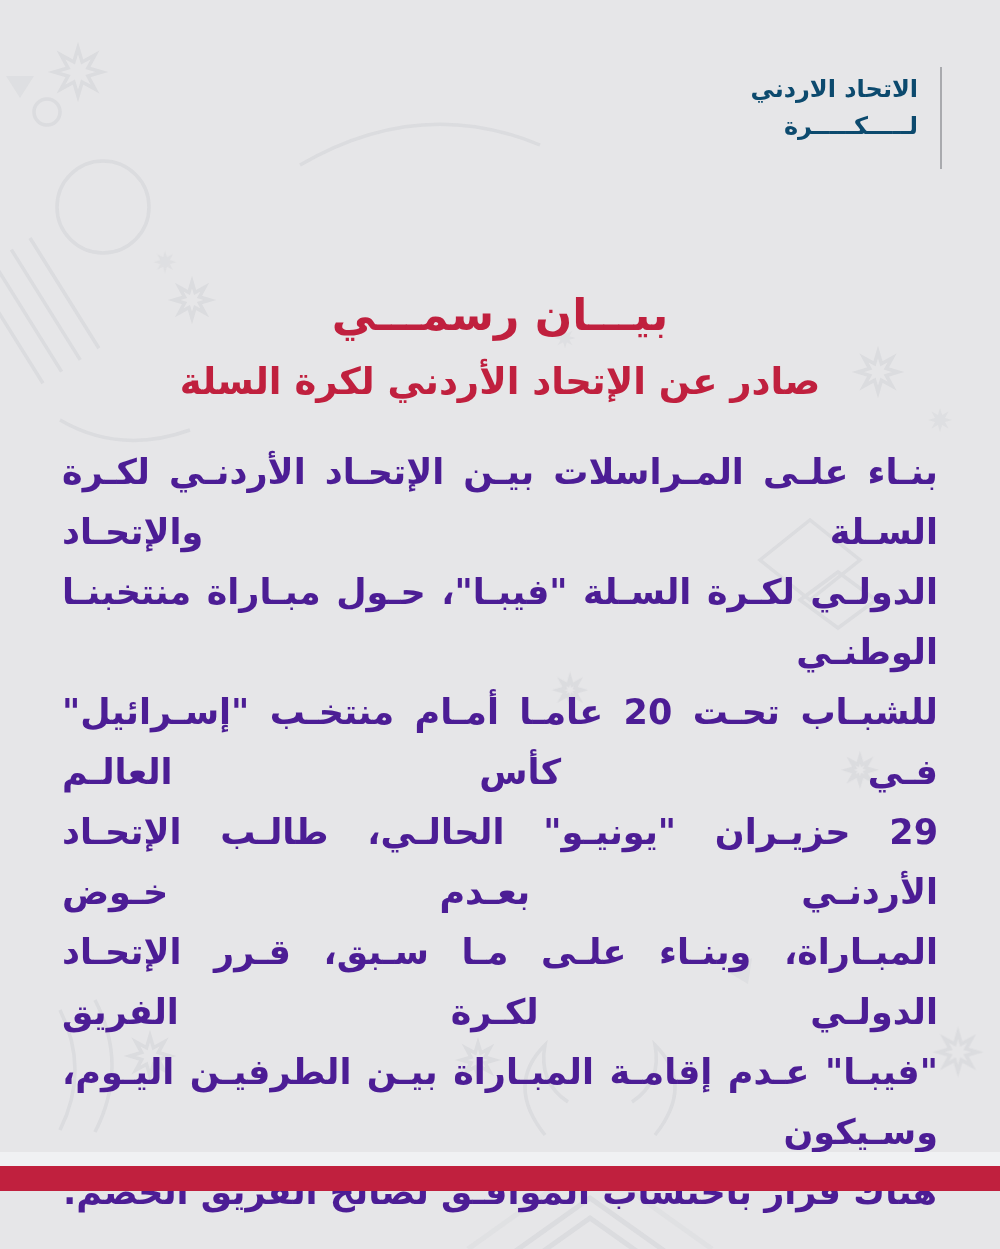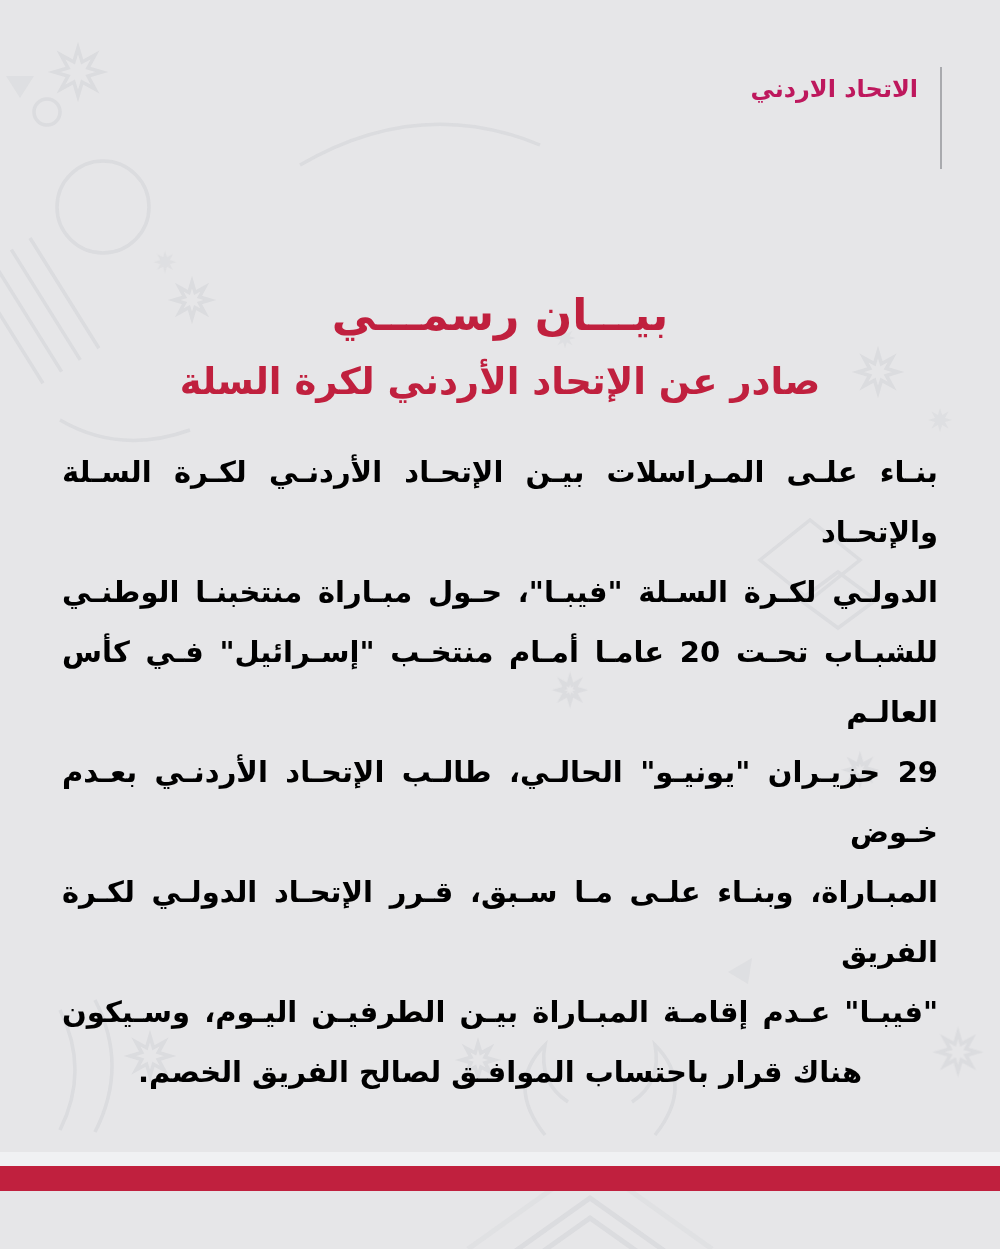--- a/index.html
+++ b/index.html
@@ -22,21 +22,21 @@
     position: absolute;
     top: 58px;
     right: 58px;
     display: flex;
     align-items: flex-start;
     gap: 22px;
   }
   .org-name {
     direction: rtl;
     text-align: right;
-    color: #be185d;
+    color: #0c4a6e;
     font-weight: bold;
     font-size: 24px;
     line-height: 37px;
     margin-top: 13px;
     white-space: nowrap;
   }
   .hdr-divider {
     width: 2px;
     height: 102px;
     background: #a9aaae;
@@ -54,23 +54,23 @@
     font-weight: bold;
   }
   .title-main { font-size: 44px; line-height: 58px; }
   .title-sub  { font-size: 37px; line-height: 52px; margin-top: 12px; }
   
   .body-text {
     position: absolute;
     top: 442px;
     left: 62px; right: 62px;
     direction: rtl;
-    color: #000000;
+    color: #4c1d95;
     font-weight: bold;
-    font-size: 29px;
+    font-size: 35px;
   }
   .body-text .jline {
     line-height: 60px;
     text-align: justify;
     text-align-last: justify;
   }
   .body-text .cline {
     line-height: 60px;
     text-align: center;
   }
@@ -129,20 +129,21 @@
       <use href="#s8" transform="translate(565,338) scale(0.26)"></use>
       <path d="M6 76 L34 76 L20 98 Z"></path>
       <path d="M728 972 L752 958 L748 984 Z"></path>
       <use href="#s8" transform="translate(940,420) scale(0.3)"></use>
     </g>
   </svg>
 
   <div class="header">
     <div class="org-name">
       <div>الاتحاد الاردني</div>
+      <div>لـــــكـــــرة</div>
     </div>
     <div class="hdr-divider"></div>
   </div>
 
   <div class="title">
     <div class="title-main">بيـــان رسمـــي</div>
     <div class="title-sub">صادر عن الإتحاد الأردني لكرة السلة</div>
   </div>
 
   <div class="body-text">

